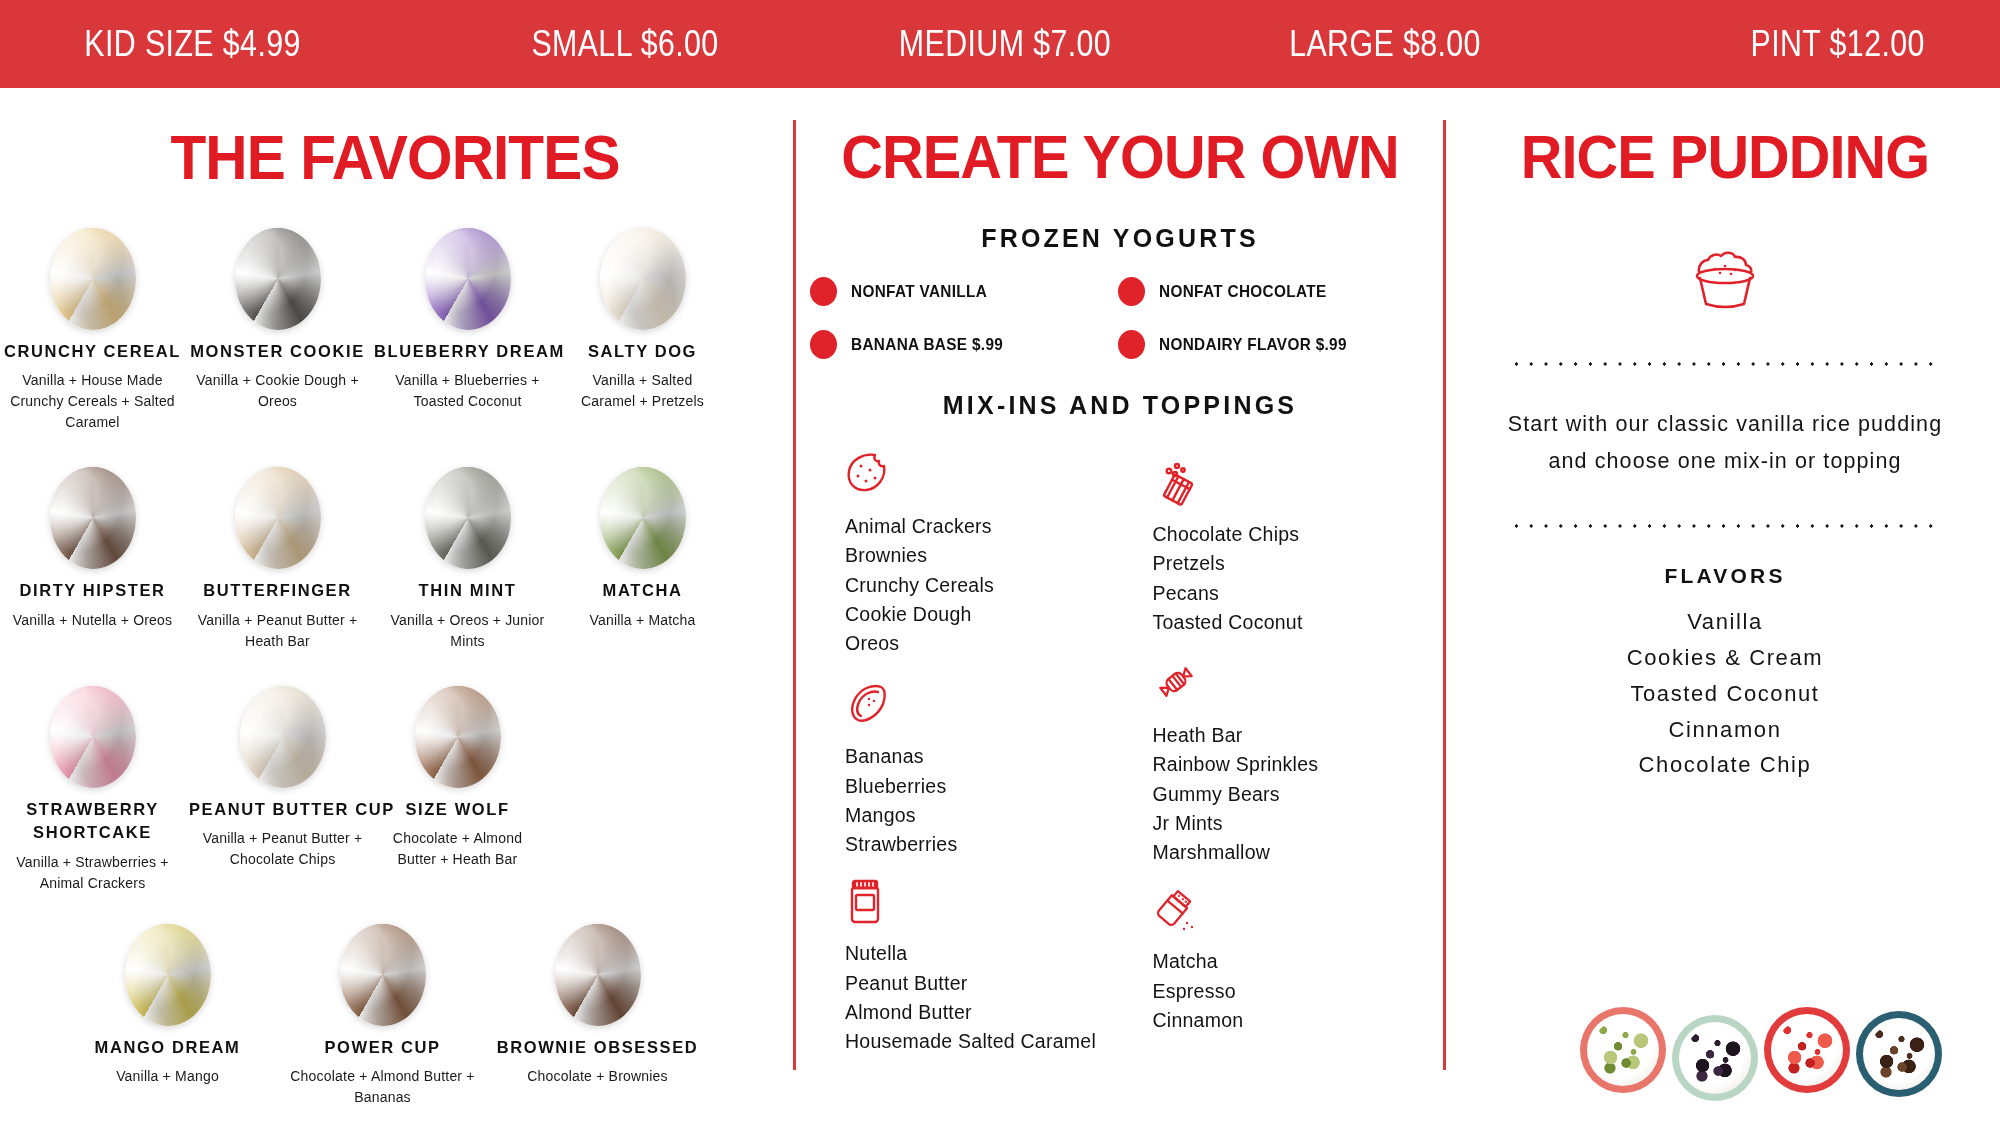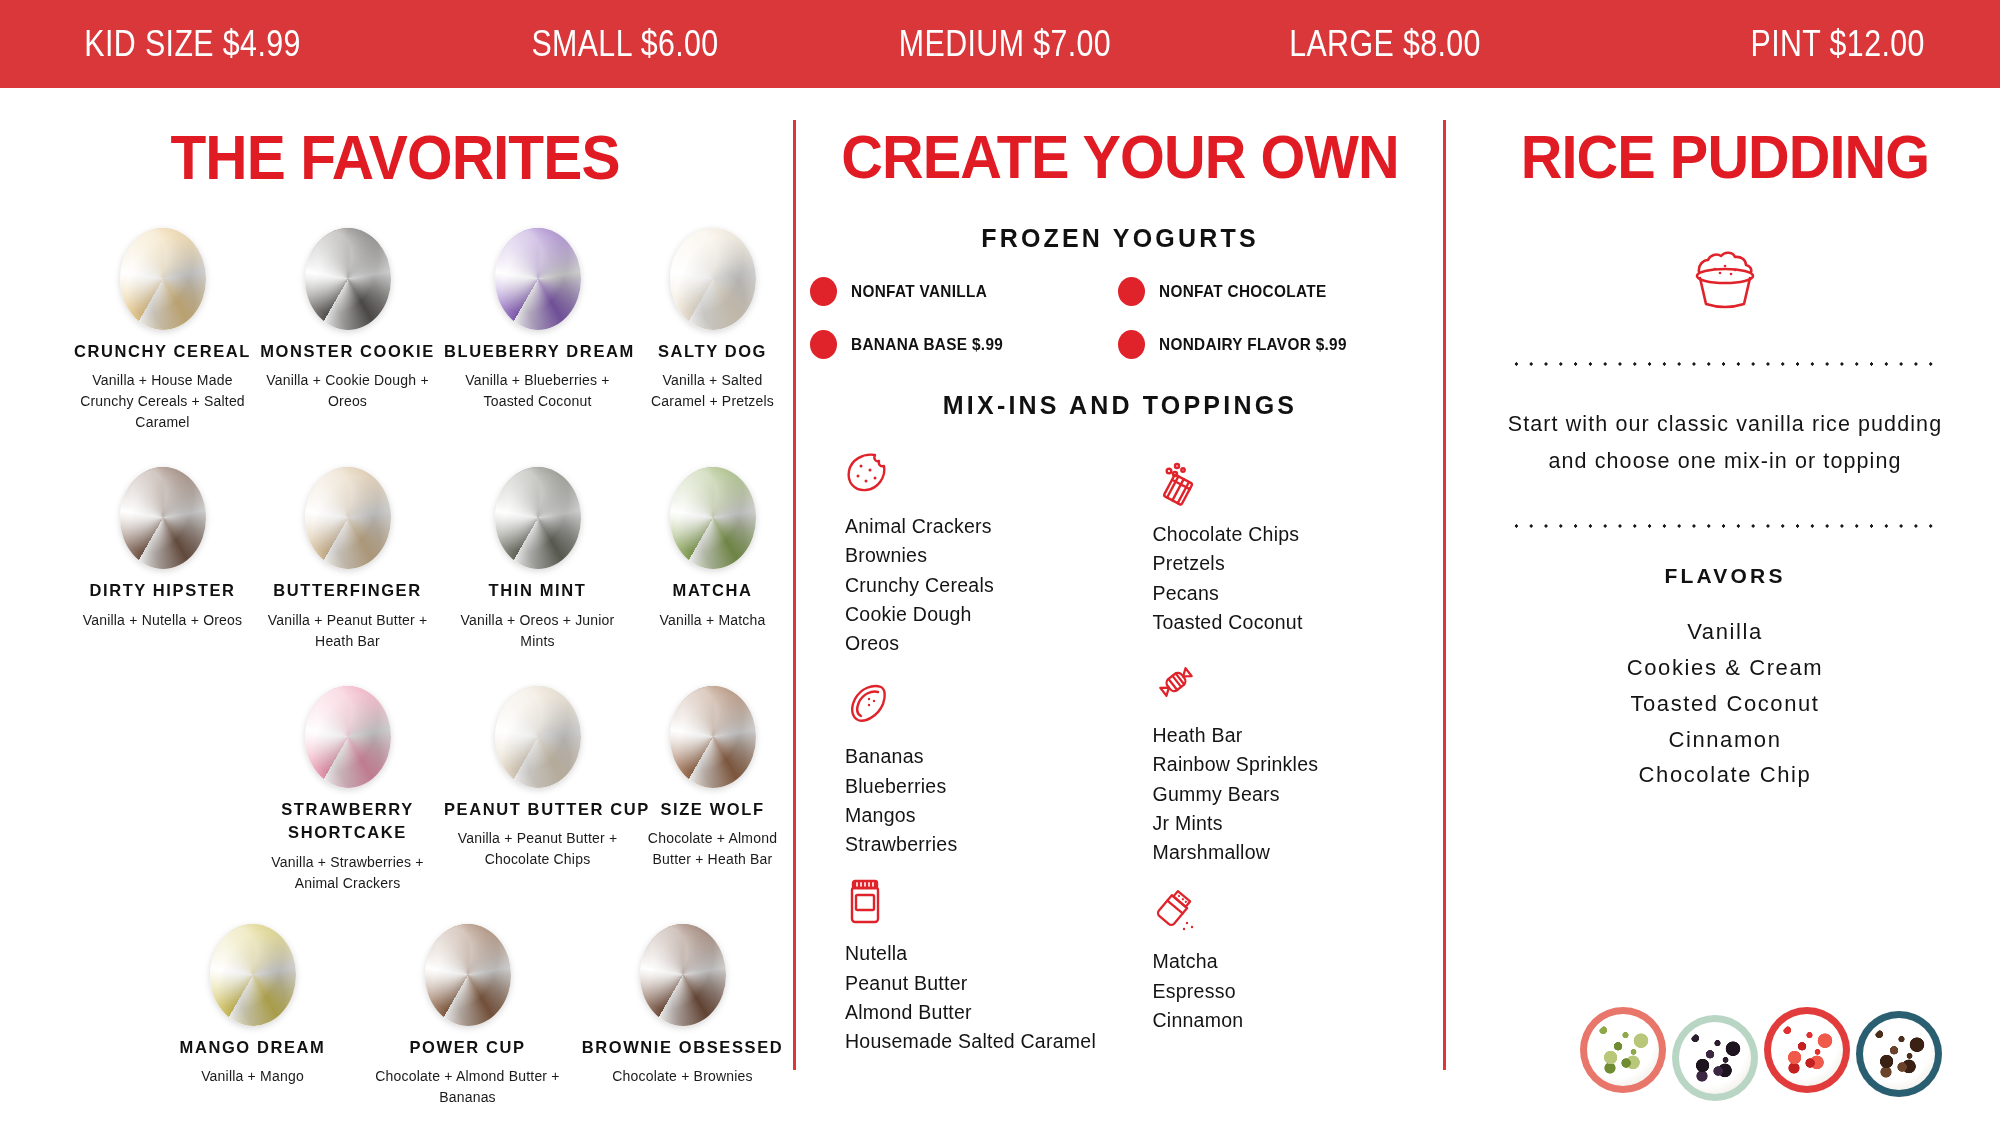--- a/index.html
+++ b/index.html
@@ -40,21 +40,21 @@
     font-weight:bold; font-size:62px; letter-spacing:-1px;
     font-family:"Liberation Sans", sans-serif;
     transform:scaleX(.93);
   }
   #col-fav .col-title{ margin-top:33px; font-size:63px; }
   #col-cyo .col-title{ margin-top:33px; font-size:62px; }
   #col-rp  .col-title{ margin-top:33px; font-size:62px; }
 
   
   .fav-grid{ position:relative; margin-top:35px; }
-  .fav-row{ display:flex; align-items:flex-start;justify-content:flex-end; }
+  .fav-row{ display:flex; align-items:flex-start; }
   .fav-cell{ text-align:center; padding:0 4px; }
   .swirl{
     width:86px; height:102px; margin:0 auto 10px auto;
     border-radius:50% / 50%;
     box-shadow:0 2px 7px rgba(0,0,0,.16);
     position:relative; overflow:hidden;
   }
   .swirl .gloss{
     position:absolute; inset:0; border-radius:50%/50%;
     background:
@@ -113,21 +113,21 @@
     background-size:14.8px 4px; background-repeat:repeat-x;
   }
   .rp-desc{
     text-align:center; font-size:21.5px; color:#141414; line-height:1.72;
     margin-top:40px; letter-spacing:1.1px; font-weight:300; padding:0 50px;
   }
   .rp-flavors-head{
     text-align:center; font-weight:bold; font-size:21px;
     letter-spacing:3.2px; color:#111; margin-top:36px;
   }
-  .rp-flavors{ list-style:none; text-align:center; margin-top:26px; }
+  .rp-flavors{ list-style:none; text-align:center; margin-top:16px; }
   .rp-flavors li{
     font-size:22px; color:#141414; line-height:1.63;
     letter-spacing:1.6px; font-weight:300;
   }
 
   
   .bowls{
     position:absolute; left:1580px; top:985px;
     width:400px; height:130px; display:flex; align-items:flex-start; gap:6px;
   }

